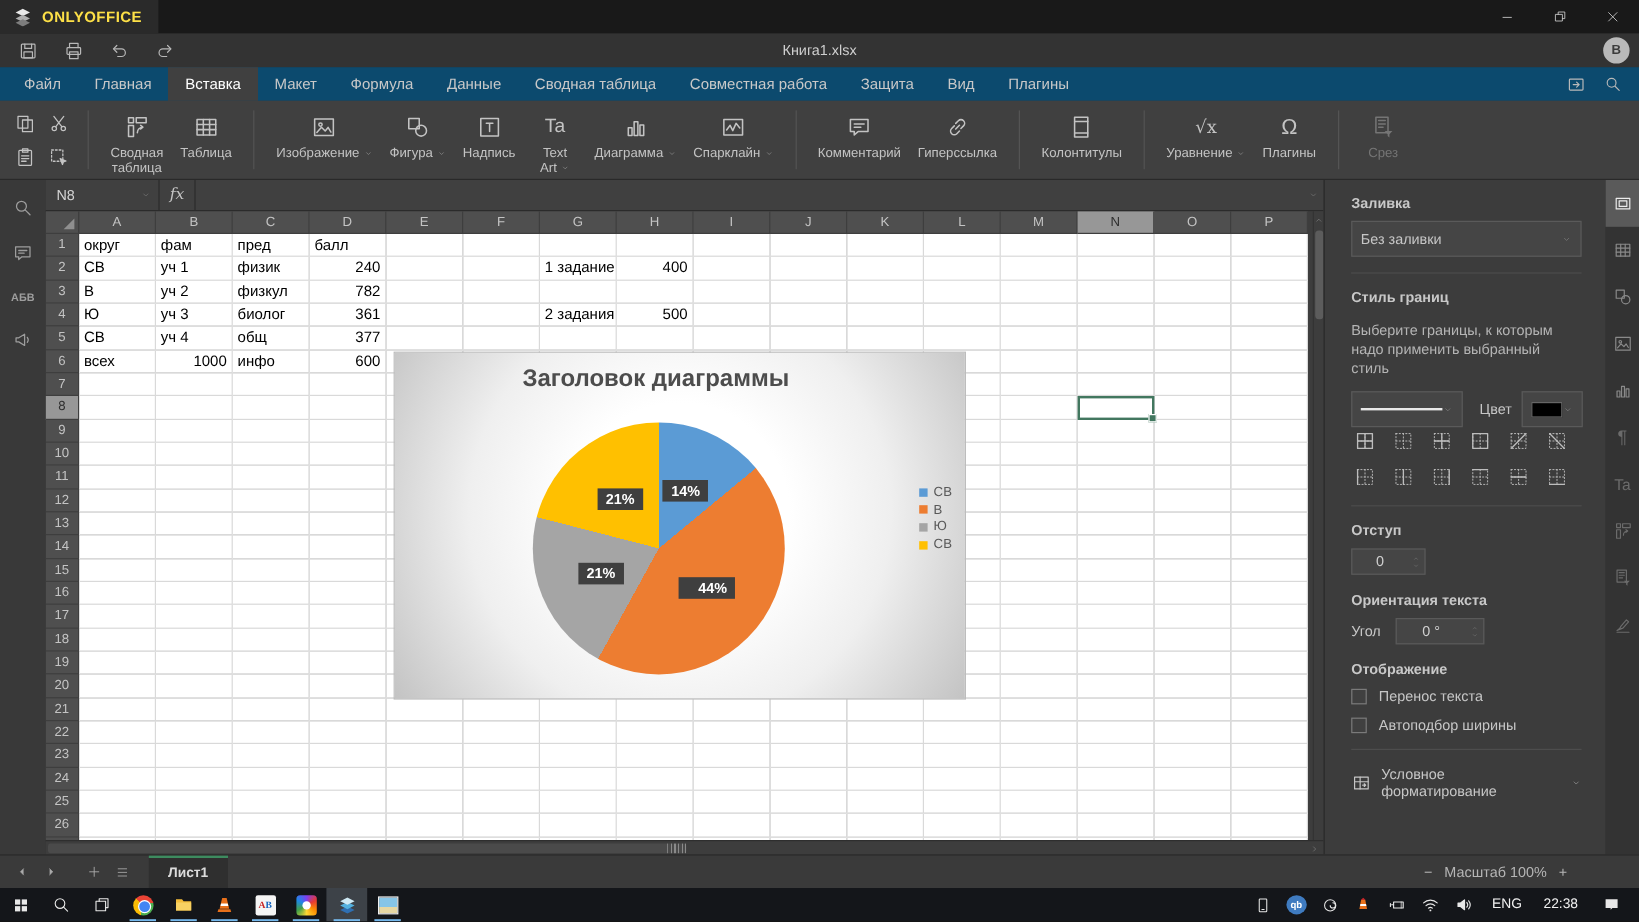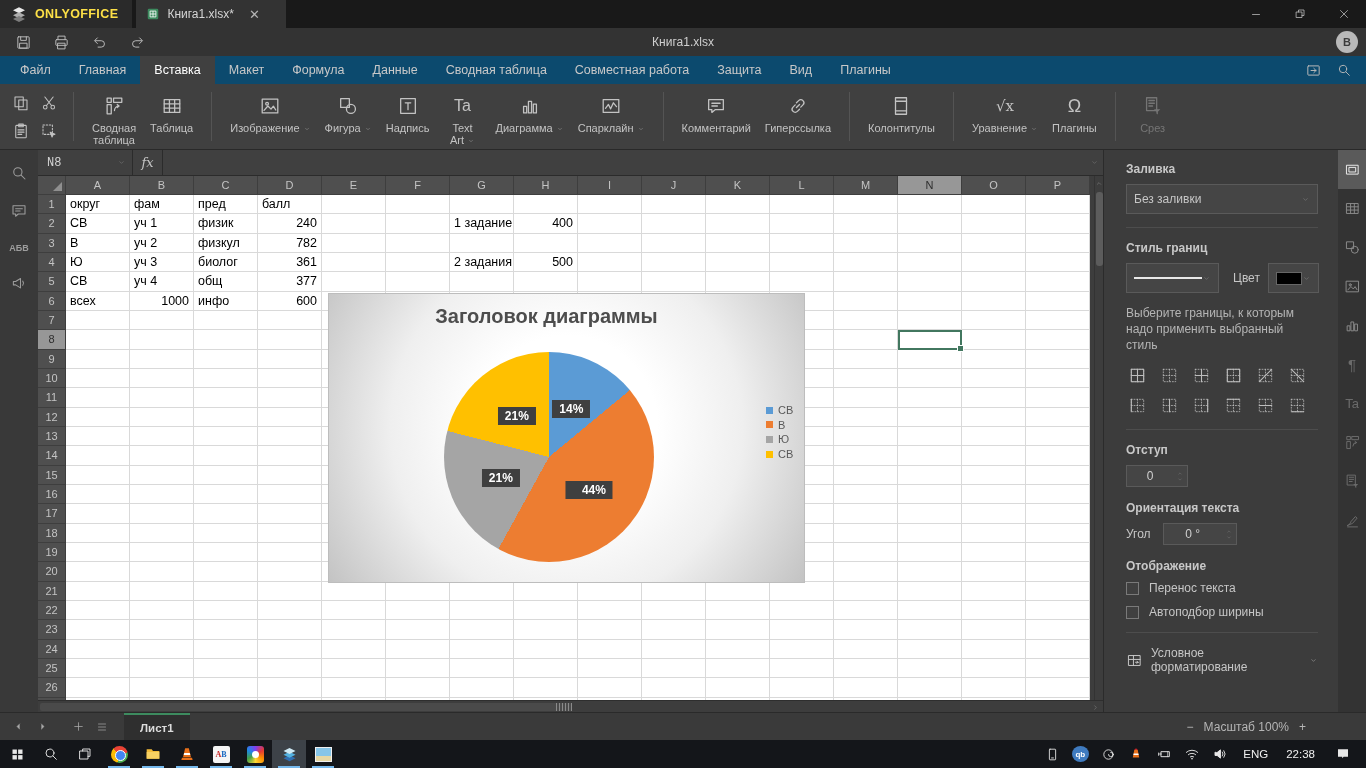--- a/index.html
+++ b/index.html
@@ -46,21 +46,21 @@
   .tb-btn.disabled .tblabel{color:#757575;}
   .chev{margin-left:3px;display:inline-block;}
 
   
   #leftpanel{position:absolute;left:0;top:150px;width:38px;height:562px;background:#393939;display:flex;flex-direction:column;
     align-items:center;padding-top:14px;gap:20px;color:#9d9d9d;}
 
   
   #formulabar{position:absolute;left:38px;top:150px;width:1065px;height:26px;background:#404040;border-bottom:1px solid #2b2b2b;
     display:flex;align-items:stretch;}
-  #namebox{width:95px;display:flex;align-items:center;padding:0 6px 0 9px;border-right:1px solid #2b2b2b;color:#d3d3d3;font-family:Liberation Mono, monospace;}
+  #namebox{width:95px;display:flex;align-items:center;padding:0 6px 0 9px;border-right:1px solid #2b2b2b;color:#d3d3d3;}
   #namebox .nbchev{margin-left:auto;color:#909090;}
   #fxbtn{width:30px;display:flex;align-items:center;justify-content:center;border-right:1px solid #2b2b2b;
     font-family:"DejaVu Serif",serif;font-style:italic;font-size:13px;color:#c3c3c3;}
   #fxinput{flex:1;}
   #fbexpand{width:18px;display:flex;align-items:center;justify-content:center;color:#8d8d8d;}
 
   
   #gridwrap{position:absolute;left:38px;top:176px;width:1065px;height:524px;background:#3d3d3d;overflow:hidden;}
   #grid{position:absolute;left:0;top:0;display:grid;grid-template-columns:28px repeat(16,64px);
     grid-template-rows:19px repeat(27,19.34px);}
@@ -174,30 +174,20 @@
     <div id="brand">
       <span>
         <svg width="18" height="16" viewBox="0 0 24 24">
             <path d="M12 2l9 4.5-9 4.5-9-4.5z" fill="#e8e8e8"></path>
             <path d="M12 9.5l9 4.5-9 4.5-9-4.5z" fill="#aeaeae"></path>
             <path d="M12 15l9 4.5-9 4.5-9-4.5z" fill="#7d7d7d"></path>
           </svg>
       </span>
       <span class="txt">ONLYOFFICE</span>
     </div>
-    <div id="doctab">
-      <span>
-        <svg width="14" height="14" viewBox="0 0 24 24">
-            <rect x="3" y="3" width="18" height="18" rx="2" fill="#3d8b5f"></rect>
-            <path d="M7 7h10v10H7zM7 12h10M12 7v10" stroke="#fff" stroke-width="1.4" fill="none"></path>
-          </svg>
-      </span>
-      <span class="tabtxt">Книга1.xlsx*</span>
-      <span class="x">✕</span>
-    </div>
     <div id="wincontrols">
       <div class="winbtn">
           <svg class="ic" width="12" height="12" viewBox="0 0 24 24">
             <path d="M5 13h14"></path>
           </svg>
         </div>
       <div class="winbtn">
           <svg class="ic" width="12" height="12" viewBox="0 0 24 24">
             <rect x="5" y="8" width="11" height="11"></rect>
             <path d="M9 8V4h11v11h-4"></path>
@@ -1039,40 +1029,40 @@
       <span>Без заливки</span>
       <span class="dchev">
           <svg class="ic" width="9" height="7" viewBox="0 0 24 24">
             <path d="M6 9l6 6 6-6"></path>
           </svg>
         </span>
     </div>
     <div class="sb-div"></div>
 
     <div class="sb-label">Стиль границ</div>
+    <div id="borderhint">Выберите границы, к которым надо применить выбранный стиль</div>
     <div id="borderstylerow">
       <div class="sb-drop" id="linestyle">
         <span class="line"></span>
         <span class="dchev">
             <svg class="ic" width="9" height="7" viewBox="0 0 24 24">
               <path d="M6 9l6 6 6-6"></path>
             </svg>
           </span>
       </div>
       <span id="colorlabel">Цвет</span>
       <div class="sb-drop" id="colorswatch">
         <span class="sw"></span>
         <span class="dchev">
             <svg class="ic" width="9" height="7" viewBox="0 0 24 24">
               <path d="M6 9l6 6 6-6"></path>
             </svg>
           </span>
       </div>
     </div>
-    <div id="borderhint">Выберите границы, к которым надо применить выбранный стиль</div>
     <div class="brd-row" id="brdrow1">
         <div class="brd-btn">
           <svg class="ic" width="17" height="17" viewBox="0 0 22 22">
             <rect x="3" y="3" width="16" height="16" stroke-dasharray="1.3 2.2" stroke-width="1"></rect>
             <path d="M11 3v16M3 11h16" stroke-dasharray="1.3 2.2" stroke-width="1"></path>
             <rect x="3" y="3" width="16" height="16"></rect>
             <path d="M11 3v16M3 11h16"></path>
           </svg>
         </div>
         <div class="brd-btn">

